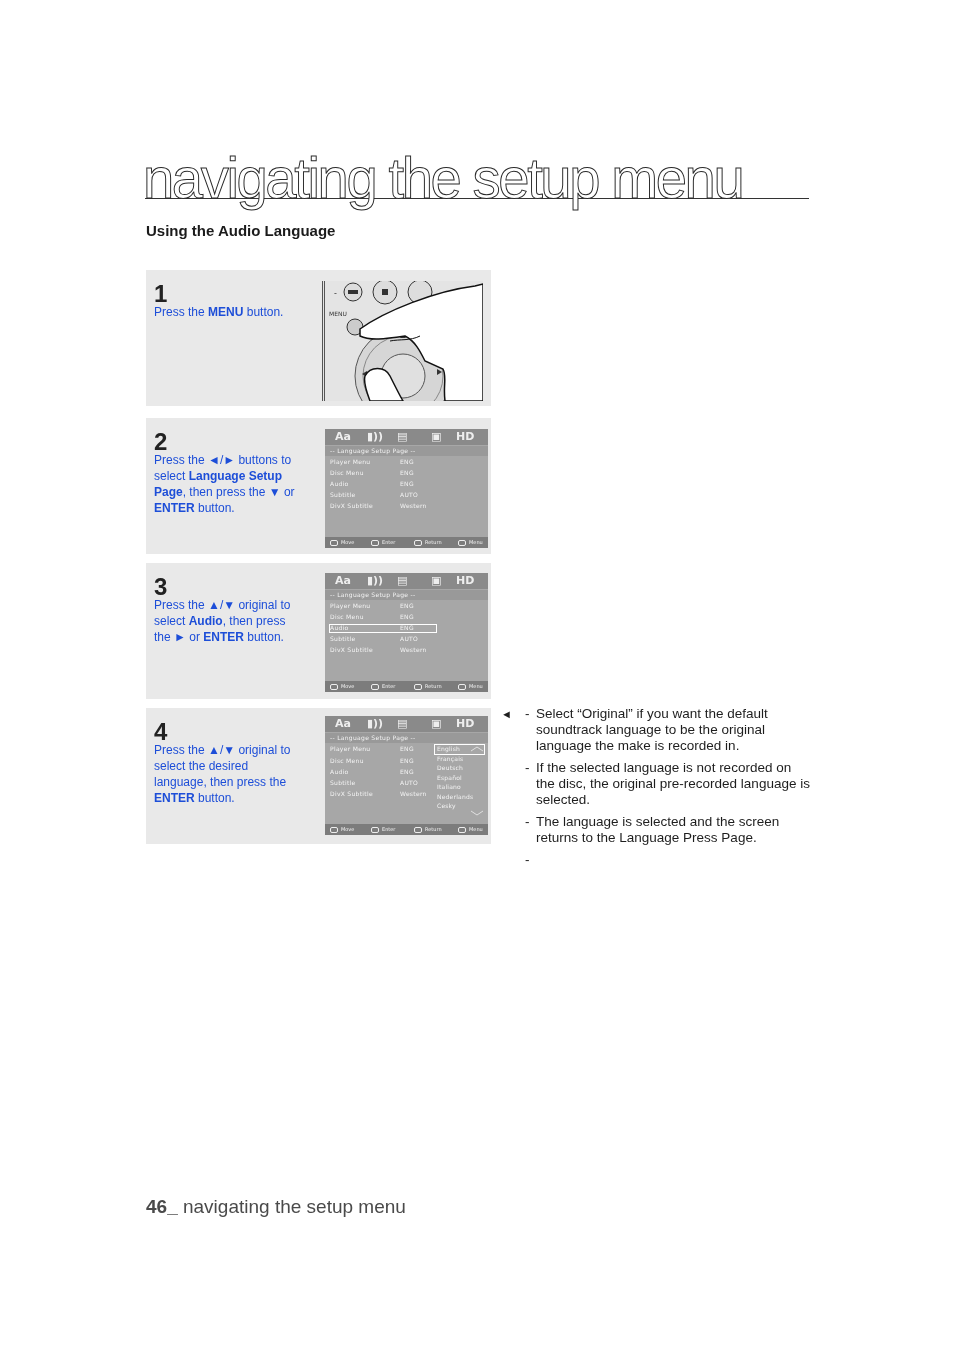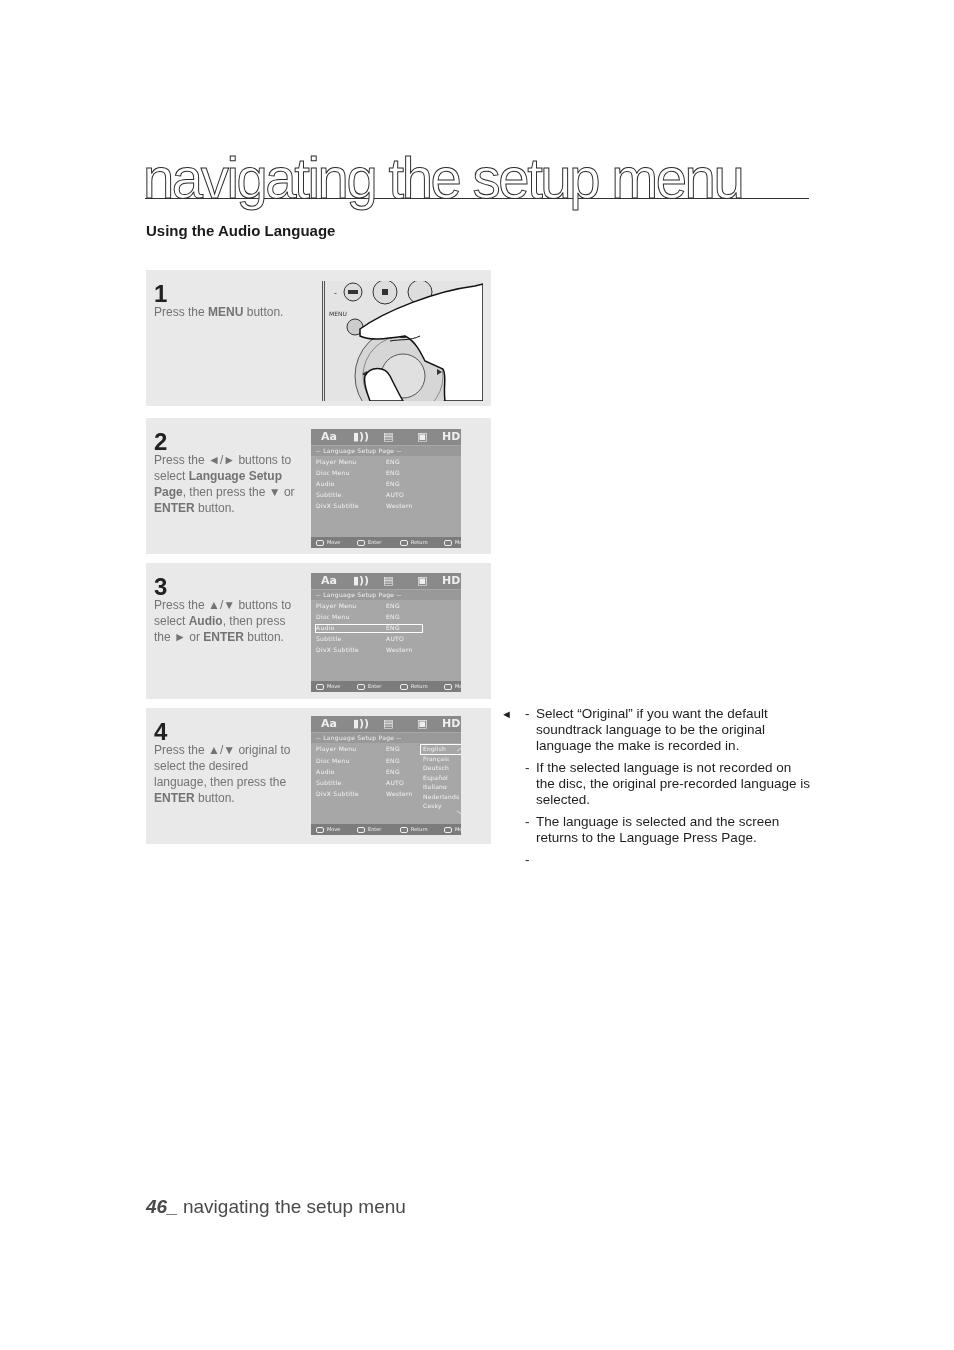--- a/index.html
+++ b/index.html
@@ -5,46 +5,46 @@
   html, body { margin: 0; padding: 0; background: #ffffff; }
   body { width: 954px; height: 1350px; position: relative; font-family: "Liberation Sans", sans-serif; color: #1e1e1e; overflow: hidden; }
 
   .page-title { position: absolute; left: 145px; top: 138px; width: 664px; height: 60px; border-bottom: 1px solid #333; }
   .page-title span { position: absolute; left: -2px; top: 0px; font-family: "Liberation Sans", sans-serif; font-weight: 300; font-size: 58px; letter-spacing: -2.5px; color: #fff; -webkit-text-stroke: 1px #2a2a2a; line-height: 80px; transform: scaleX(0.97); transform-origin: left top; }
 
   .section-title { position: absolute; left: 146px; top: 222px; font-size: 15px; font-weight: bold; color: #1b1b1b; }
 
   .step { position: absolute; left: 146px; width: 345px; height: 136px; background: #e9e9e9; }
   .step-num { position: absolute; left: 8px; top: 10px; font-size: 24px; font-weight: bold; color: #222; }
-  .step-text { position: absolute; left: 8px; top: 34px; width: 150px; font-size: 12px; line-height: 16px; color: #737373; }
+  .step-text { position: absolute; left: 8px; top: 34px; width: 150px; font-size: 12px; line-height: 16px; color: #1d4ed8; }
   .step-text b { font-weight: bold; }
 
   .remote { position: absolute; left: 176px; top: 11px; width: 158px; height: 120px; background: #e4e4e4; overflow: hidden; border-left: 3px double #555; }
 
-  .osd { position: absolute; left: 165px; top: 11px; width: 150px; height: 119px; background: #a7a7a7; font-family: "DejaVu Sans", sans-serif; color: #f3f3f3; overflow: hidden; }
+  .osd { position: absolute; left: 179px; top: 11px; width: 163px; height: 119px; background: #a7a7a7; font-family: "DejaVu Sans", sans-serif; color: #f3f3f3; overflow: hidden; }
   .osd-top { position: absolute; left: 0; top: 0; width: 100%; height: 16px; background: #8a8a8a; }
   .osd-top .ic { position: absolute; top: 1px; font-size: 11px; font-weight: bold; color: #eee; }
   .osd-page { position: absolute; left: 0; top: 17px; width: 100%; height: 10px; background: #999; font-size: 6px; line-height: 10px; padding-left: 5px; box-sizing: border-box; letter-spacing: 0.3px; }
   .osd-row { position: absolute; left: 5px; height: 10px; font-size: 6px; line-height: 10px; letter-spacing: 0.3px; }
   .osd-row .lab { position: absolute; left: 0; width: 70px; white-space: nowrap; }
   .osd-row .val { position: absolute; left: 70px; white-space: nowrap; }
   .osd-sel { position: absolute; border: 1px solid #fff; }
   .osd-bottom { position: absolute; left: 0; bottom: 0; width: 100%; height: 11px; background: #7c7c7c; font-size: 5px; line-height: 11px; }
   .osd-bottom span { position: absolute; top: 0; white-space: nowrap; }
   .osd-bottom .bi { display: inline-block; width: 8px; height: 6px; border: 1px solid #eee; border-radius: 2px; vertical-align: middle; margin-right: 3px; box-sizing: border-box; }
   .lang-list { position: absolute; left: 110px; top: 28px; width: 50px; font-size: 6px; line-height: 9.5px; letter-spacing: 0.2px; }
   .lang-list div { white-space: nowrap; padding-left: 2px; }
 
   .notes { position: absolute; left: 501px; top: 706px; width: 310px; font-size: 13.5px; line-height: 16px; color: #1e1e1e; }
   .note-arrow { position: absolute; left: 0; top: 0; font-size: 11px; }
   .note { position: relative; padding-left: 35px; margin-bottom: 6px; }
   .note .dash { position: absolute; left: 24px; top: 0; }
 
   .footer { position: absolute; left: 146px; top: 1196px; font-size: 19px; color: #4a4a4a; }
-  .footer b { font-weight: bold; font-style: italic; }
+  .footer b { font-weight: bold; }
 </style>
 </head>
 <body>
 
 <div class="page-title">
   <span>navigating the setup menu</span>
 </div>
 
 <div class="section-title">Using the Audio Language</div>
 
@@ -111,21 +111,21 @@
       <span style="left:5px;"><i class="bi"></i><span style="position:static">Move</span></span>
       <span style="left:46px;"><i class="bi"></i><span style="position:static">Enter</span></span>
       <span style="left:89px;"><i class="bi"></i><span style="position:static">Return</span></span>
       <span style="left:133px;"><i class="bi"></i><span style="position:static">Menu</span></span>
     </div>
   </div>
 </div>
 
 <div class="step" style="top:563px;">
   <div class="step-num">3</div>
-  <div class="step-text"><span>Press the ▲/▼ buttons to select </span><b>Audio</b><span>, then press the ► or </span><b>ENTER</b><span> button.</span></div>
+  <div class="step-text"><span>Press the ▲/▼ original to select </span><b>Audio</b><span>, then press the ► or </span><b>ENTER</b><span> button.</span></div>
   <div class="osd" style="top:10px;">
     <div class="osd-top">
       <span class="ic" style="left:10px;">Aa</span>
       <span class="ic" style="left:42px;">▮))</span>
       <span class="ic" style="left:72px;">▤</span>
       <span class="ic" style="left:106px;">▣</span>
       <span class="ic" style="left:131px;">HD</span>
     </div>
     <div class="osd-page">-- Language Setup Page --</div>
     <div class="osd-row" style="top:28px;">

